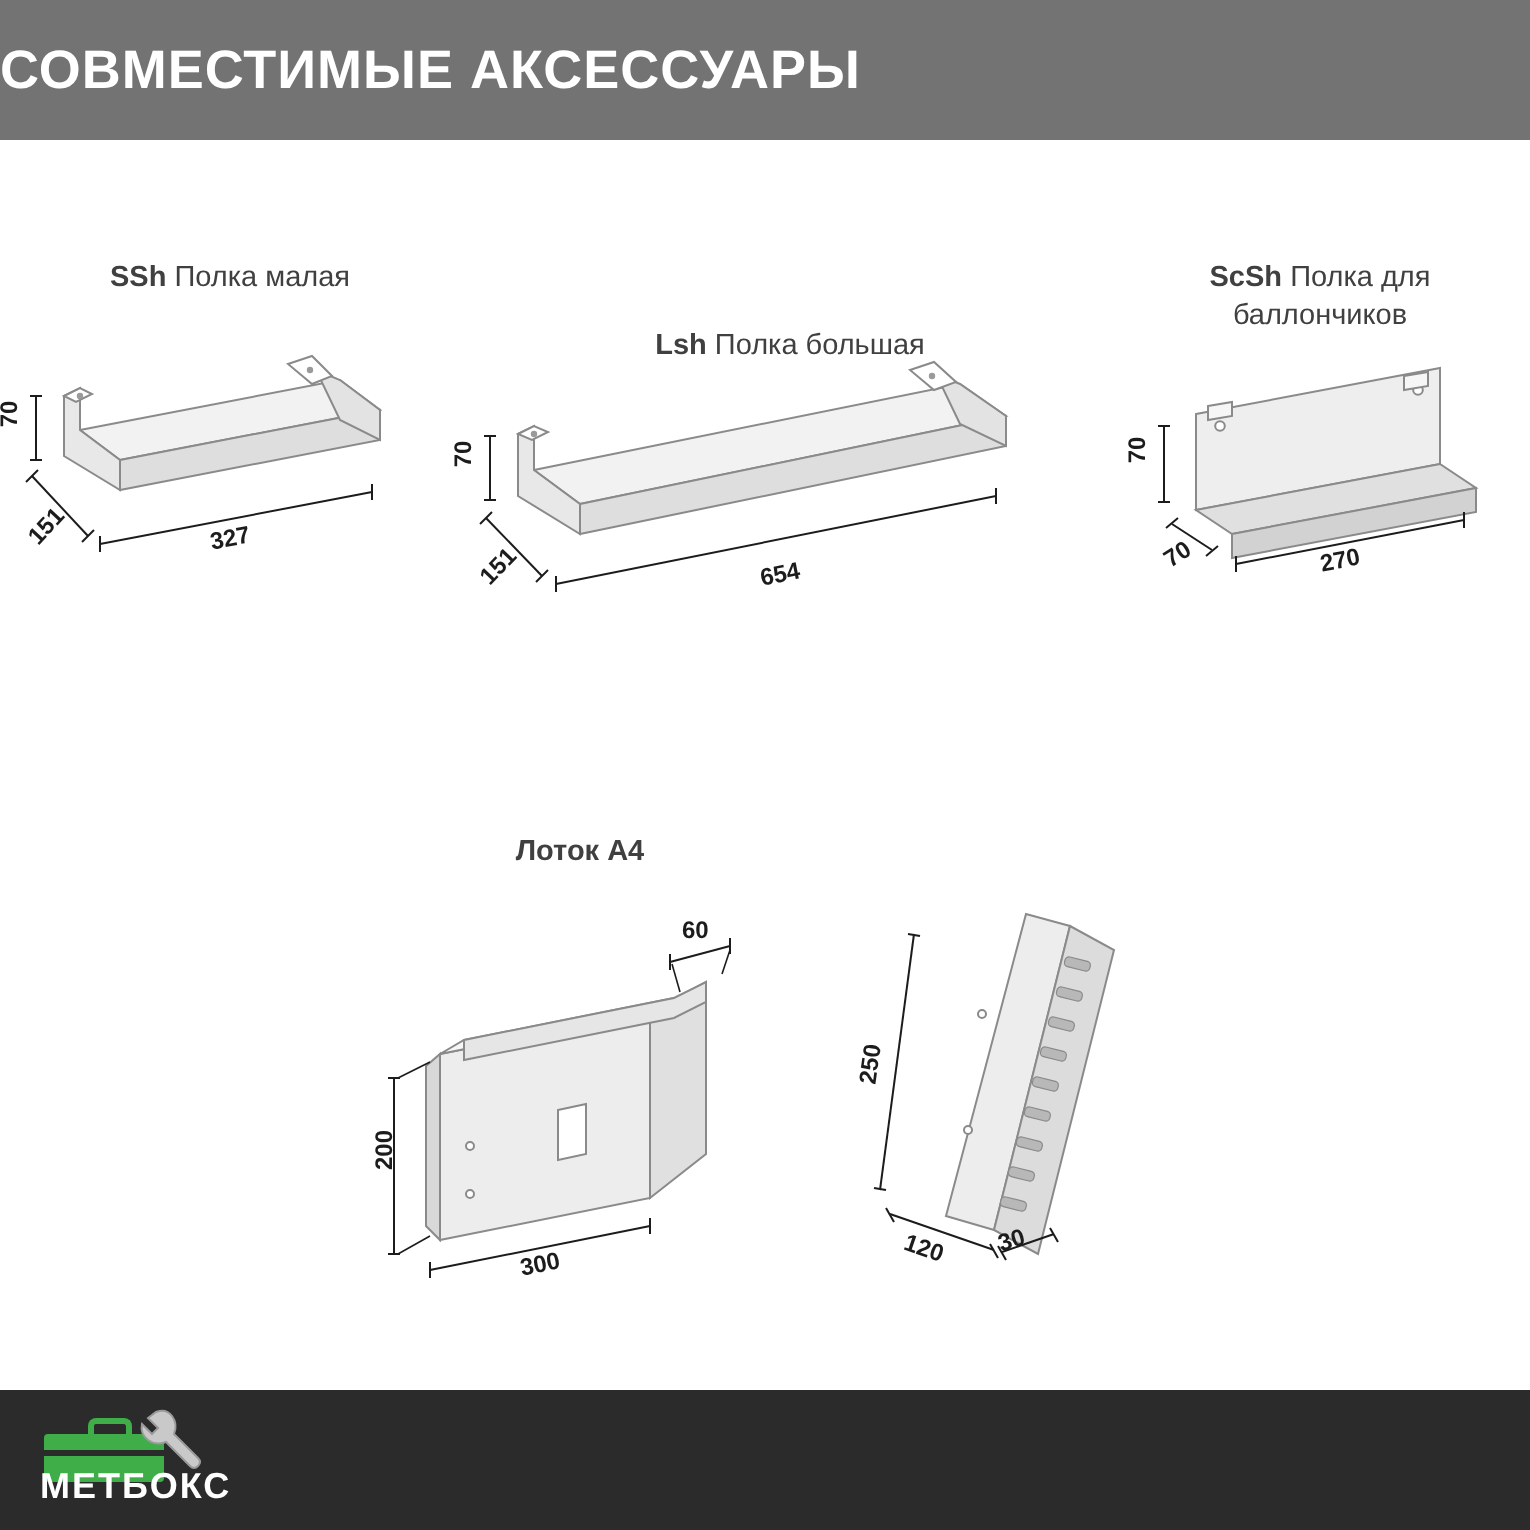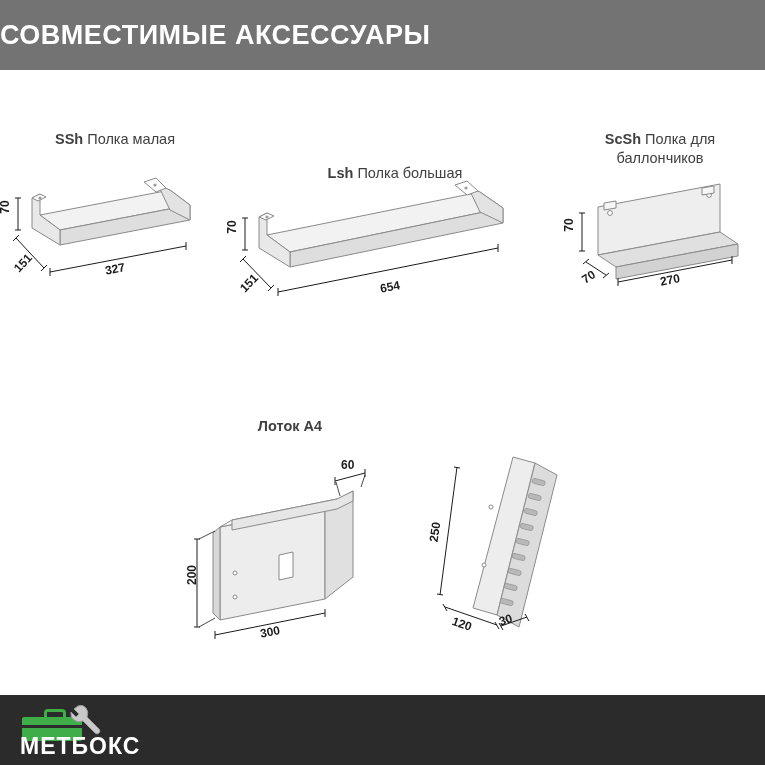--- a/index.html
+++ b/index.html
@@ -91,21 +91,21 @@
     position: absolute;
     left: 60px; top: 4px;
     width: 34px; height: 34px;
     color: #cfcfcf;
   }
   .logo-text {
     position: absolute;
     left: 12px;
     top: 32px;
     color: #ffffff;
-    font-size: 23px;
+    font-size: 18px;
     font-weight: bold;
     letter-spacing: 1px;
   }
 
   
   .item {
     position: absolute;
   }
   .item-label {
     position: absolute;

